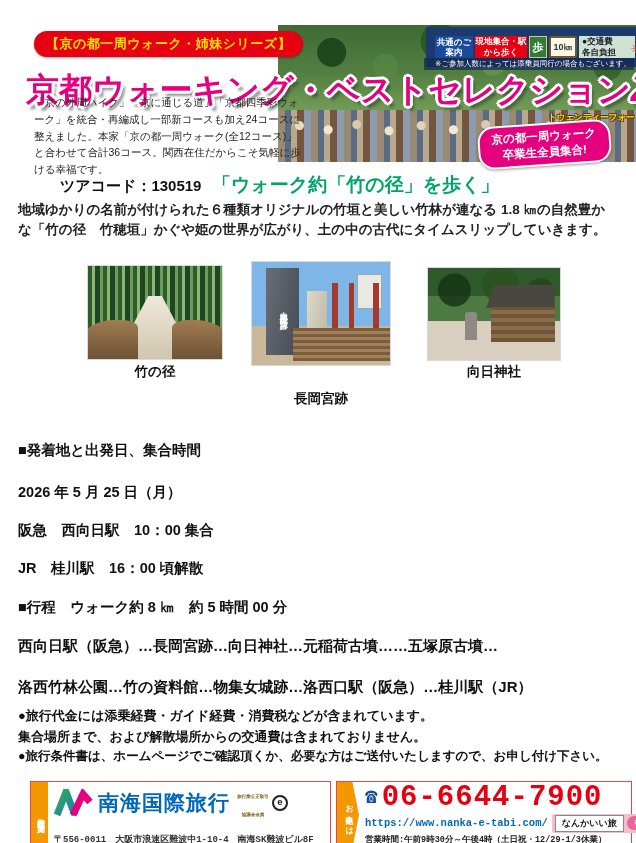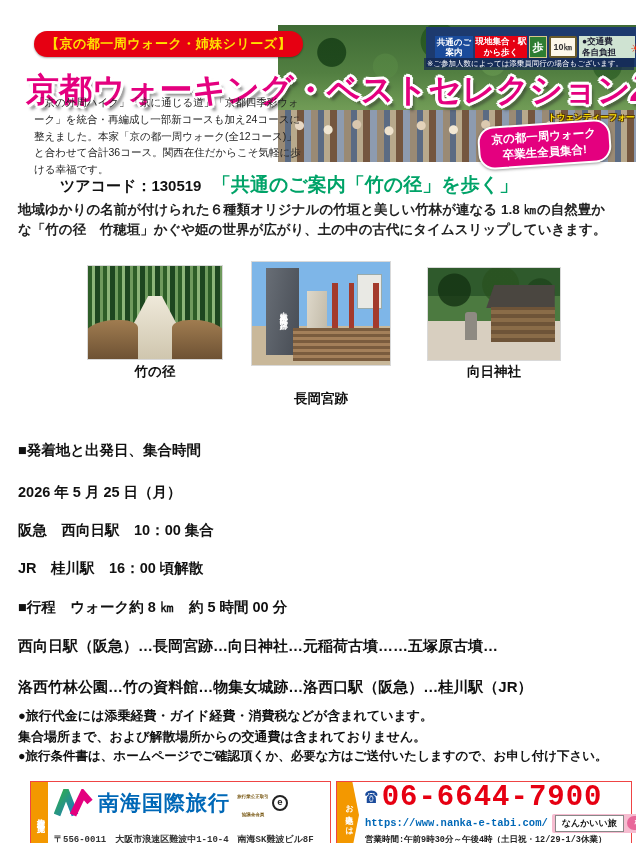--- a/index.html
+++ b/index.html
@@ -42,21 +42,21 @@
     display:flex; align-items:center; justify-content:center; text-align:center; line-height:1.25; }
   .ib-walk { background:#2e7d32; color:#fff; width:18px; display:flex; align-items:center;
     justify-content:center; font-size:11px; font-weight:bold; border:1px solid #d9c88a; }
   .ib-dist { background:#fdf8ea; color:#333; width:28px; display:flex; align-items:center;
     justify-content:center; font-size:9px; font-weight:bold; border:2px solid #6b5b2a; border-radius:2px; }
   .ib-fee { background:transparent; color:#1a1a2e; font-size:8.5px; font-weight:bold; width:56px;
     display:flex; flex-direction:column; align-items:flex-start; justify-content:flex-end;
     line-height:1.3; padding-left:3px; background:#cfe3d2; }
   .ib-sun { position:absolute; right:2px; top:14px; color:#e63012; font-size:13px; }
   .hero-note { left:424px; top:58px; width:210px; font-size:7.5px; color:#fff;
-    background:rgba(20,40,80,.7); padding:1px 3px; white-space:nowrap; overflow:hidden; }
+    background:rgba(20,40,80,.7); padding:1px 3px; white-space:nowrap; overflow:hidden;text-align:right; }
   .main-title { left:26px; top:63px; font-size:33px; font-weight:bold; color:#e4007f;
     white-space:nowrap; letter-spacing:0;
     text-shadow:-2px -2px 0 #fff,2px -2px 0 #fff,-2px 2px 0 #fff,2px 2px 0 #fff,
       -3px 0 0 #fff,3px 0 0 #fff,0 -3px 0 #fff,0 3px 0 #fff,4px 5px 3px rgba(40,40,40,.55); }
   .title-num { font-size:42px; font-style:italic; }
   .title-ruby { left:548px; top:112px; font-size:8.5px; font-weight:bold; color:#ffe100;
     text-shadow:-1px -1px 0 #5a3c00,1px -1px 0 #5a3c00,-1px 1px 0 #5a3c00,1px 1px 0 #5a3c00; white-space:nowrap; }
   .hero-intro { left:34px; top:94px; width:272px; font-size:10.5px; color:#222; line-height:1.6; }
   .grad-badge { left:478px; top:123px; background:#e4007f; color:#fff; font-weight:bold;
     font-size:11.5px; text-align:center; line-height:1.35; padding:4px 12px; border-radius:16px;
@@ -179,21 +179,21 @@
 
   <div class="abs hero-intro">「京の外周ハイク」「京に通じる道」「京都四季彩ウォーク」を統合・再編成し一部新コースも加え24コースに整えました。本家「京の都一周ウォーク(全12コース)」と合わせて合計36コース。関西在住だからこそ気軽に歩ける幸福です。</div>
 
   <div class="abs grad-badge">
     <div>京の都一周ウォーク</div>
     <div>卒業生全員集合!</div>
   </div>
 
   <div class="abs tour-line">
     <span class="tour-code">ツアコード：130519</span>
-    <span class="tour-title">「共通のご案内「竹の径」を歩く」</span>
+    <span class="tour-title">「ウォーク約「竹の径」を歩く」</span>
   </div>
 
   <div class="abs desc-line desc1">地域ゆかりの名前が付けられた６種類オリジナルの竹垣と美しい竹林が連なる 1.8 ㎞の自然豊か</div>
   <div class="abs desc-line desc2">な「竹の径　竹穂垣」かぐや姫の世界が広がり、土の中の古代にタイムスリップしていきます。</div>
 
   <div class="abs photo p1">
     <div class="p1-path"></div>
     <div class="p1-hedgeL"></div>
     <div class="p1-hedgeR"></div>
   </div>

